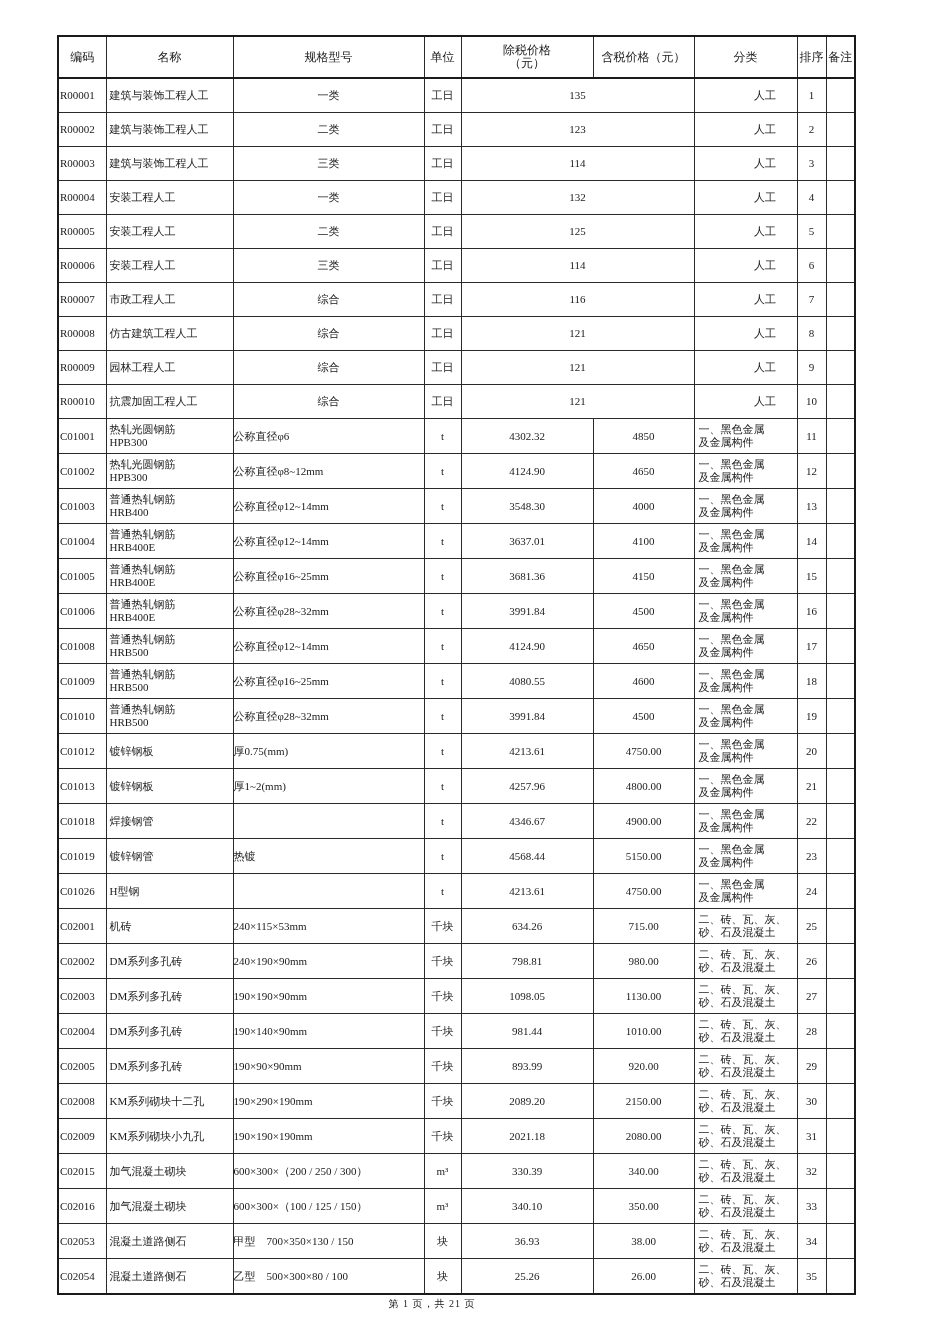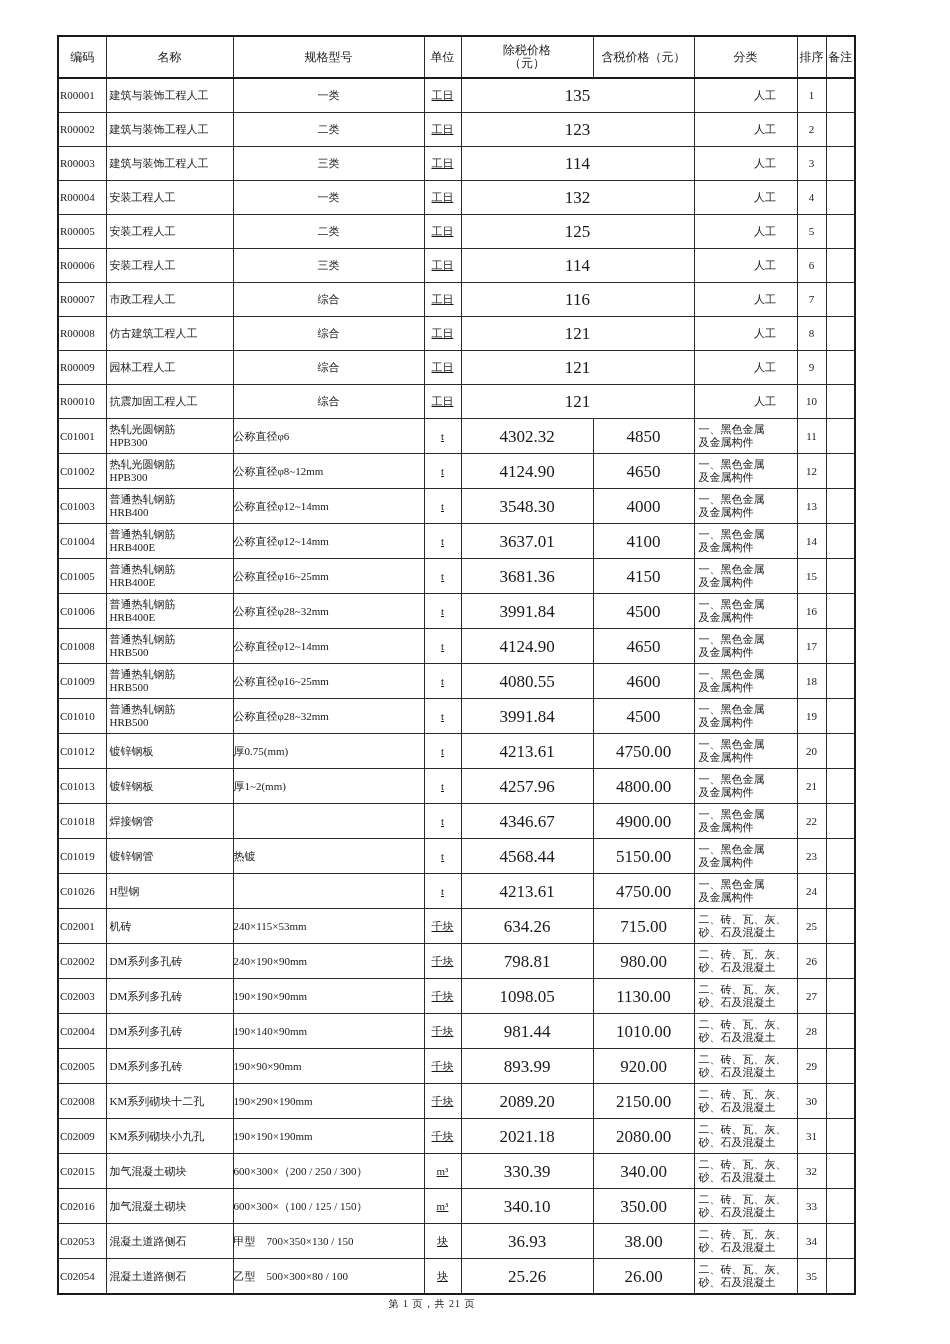--- a/index.html
+++ b/index.html
@@ -32,22 +32,22 @@
   }
   .price-table thead th{
     height:38px;
     font-size:12px;
     border-bottom:2px solid #1a1a1a;
   }
   tr.labor td{height:31px;}
   tr.material td{height:32px;}
   td.col-code{text-align:left;padding-left:1px;font-size:11px;}
   td.col-name{text-align:left;padding-left:3px;}
-  td.col-unit{text-align:center;text-decoration:underline;}
-  td.col-price{text-align:center;font-size:17px;}
+  td.col-unit{text-align:center;}
+  td.col-price{text-align:center;font-size:11px;}
   td.col-order{text-align:center;}
   tr.labor td.col-spec{text-align:center;}
   tr.material td.col-spec{text-align:left;padding-left:0;}
   tr.labor td.col-cat{text-align:center;padding-left:40px;}
   tr.material td.col-cat{text-align:left;padding-left:4px;margin-left:32px;}
   .footer{
     position:absolute;left:0;top:1297px;width:864px;
     text-align:center;
     font-size:10px;
     letter-spacing:1px;

